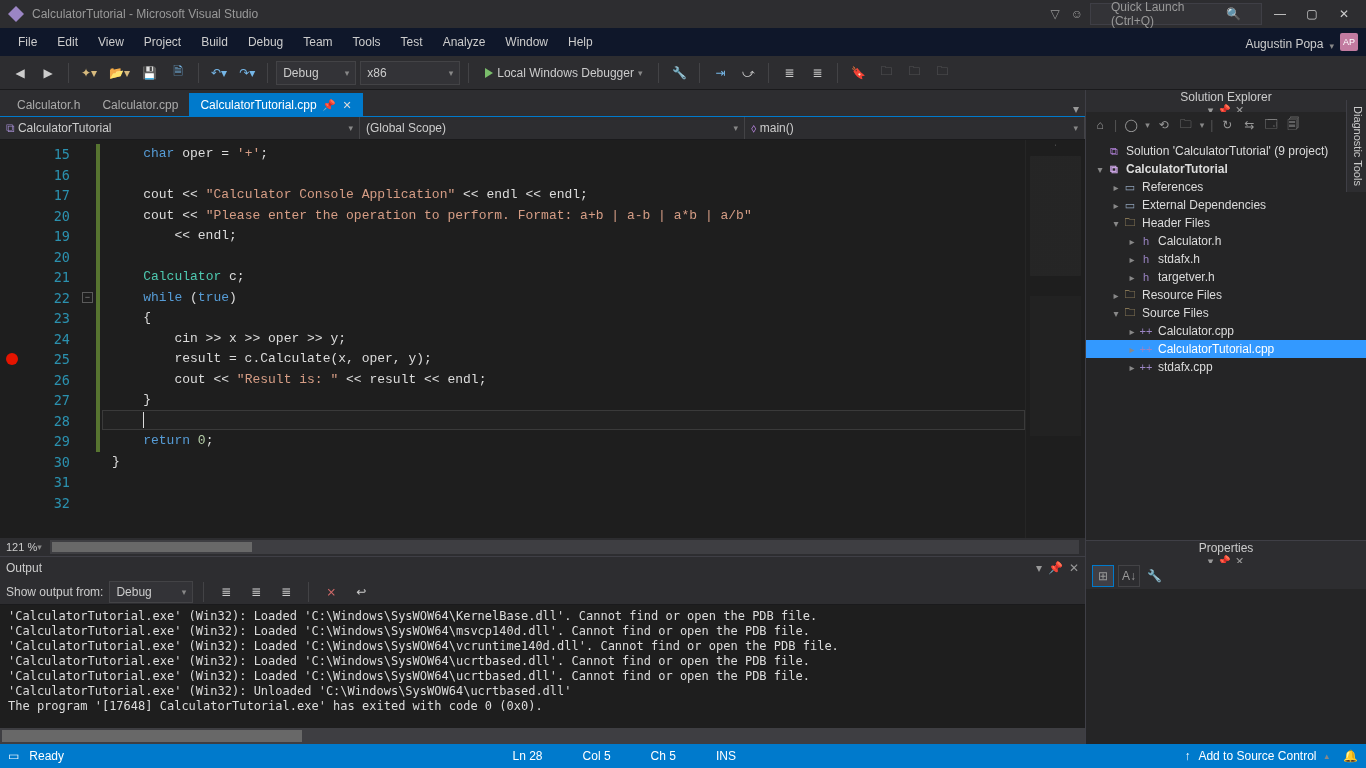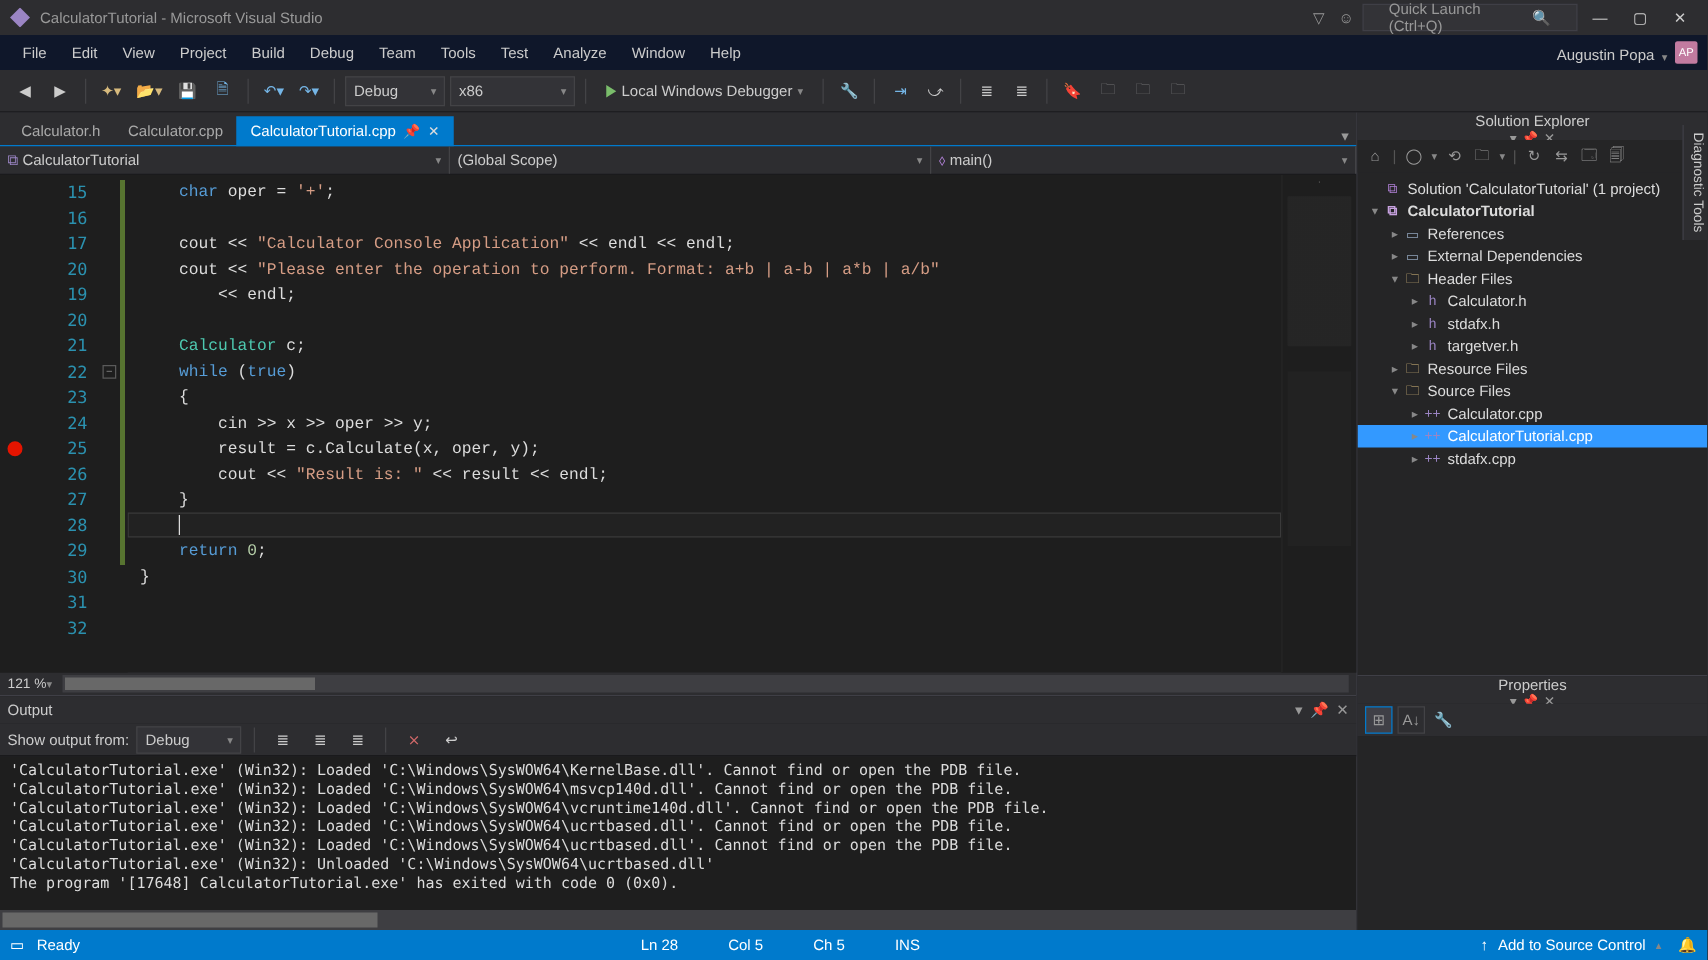--- a/index.html
+++ b/index.html
@@ -431,21 +431,21 @@
       <div class="ti">↻</div>
       <div class="ti">⇆</div>
       <div class="ti">🗔</div>
       <div class="ti">🗐</div>
     </div>
     <div class="tree" id="sxtree">
         <div class="tree-row">
           <span class="tree-indent" style="width:8px"></span>
           <span class="tree-arrow"></span>
           <span class="tree-icon ic-sol">⧉</span>
-          <span class="" style="margin-left:4px;">Solution 'CalculatorTutorial' (1 project)</span>
+          <span class="" style="margin-left:4px;">Solution 'CalculatorTutorial' (9 project)</span>
         </div>
         <div class="tree-row">
           <span class="tree-indent" style="width:8px"></span>
           <span class="tree-arrow">▾</span>
           <span class="tree-icon ic-proj">⧉</span>
           <span class="bold" style="margin-left:4px;">CalculatorTutorial</span>
         </div>
         <div class="tree-row">
           <span class="tree-indent" style="width:24px"></span>
           <span class="tree-arrow">▸</span>

